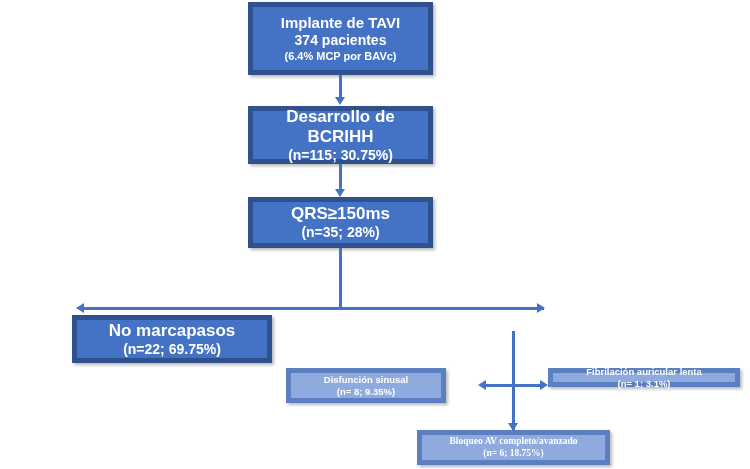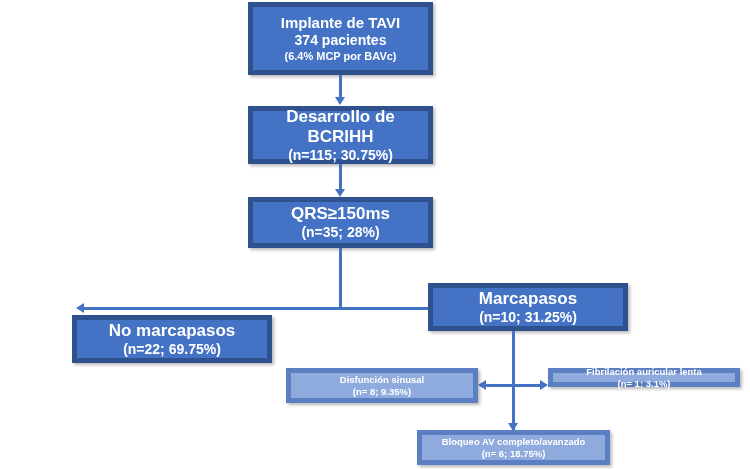--- a/index.html
+++ b/index.html
@@ -113,39 +113,35 @@
   <div class="vline" style="left:339px; top:248px; height:62px;"></div>
   <div class="hline" style="left:84px; top:307px; width:460px;"></div>
   <div class="arrow left" style="left:76px; top:303px;"></div>
   <div class="arrow right" style="left:537px; top:303px;"></div>
 
   <div class="node dark t-md" style="left:72px; top:283px; width:200px; height:48px;margin-top:32px;">
     <div class="l1">No marcapasos</div>
     <div class="l2">(n=22; 69.75%)</div>
   </div>
 
-  <div class="node dark t-md" style="left:428px; top:283px; width:200px; height:48px;">
-    <div class="l1">Marcapasos</div>
-    <div class="l2">(n=10; 31.25%)</div>
-  </div>
 
   <div class="vline" style="left:512px; top:331px; height:100px;"></div>
   <div class="hline" style="left:486px; top:384px; width:56px;"></div>
   <div class="arrow left" style="left:478px; top:380px;"></div>
   <div class="arrow right" style="left:540px; top:380px;"></div>
   <div class="arrow down" style="left:507.5px; top:423px;"></div>
 
-  <div class="node light t-sm" style="left:286px; top:368px; width:192px; height:35px;">
+  <div class="node light t-sm" style="left:286px; top:368px; width:160px; height:35px;">
     <div class="l1">Disfunción sinusal</div>
     <div class="l2">(n= 8; 9.35%)</div>
   </div>
 
   <div class="node light t-sm" style="left:548px; top:368px; width:192px; height:19px;">
     <div class="l1">Fibrilación auricular lenta</div>
     <div class="l2">(n= 1; 3.1%)</div>
   </div>
 
-  <div class="node light t-sm" style="left:417px; top:430px; width:193px; height:35px;">
+  <div class="node light t-sm" style="left:417px; top:430px; width:193px; height:35px;font-family:Liberation Serif, serif;">
     <div class="l1">Bloqueo AV completo/avanzado</div>
     <div class="l2">(n= 6; 18.75%)</div>
   </div>
 
 </div>
 
 </body></html>

